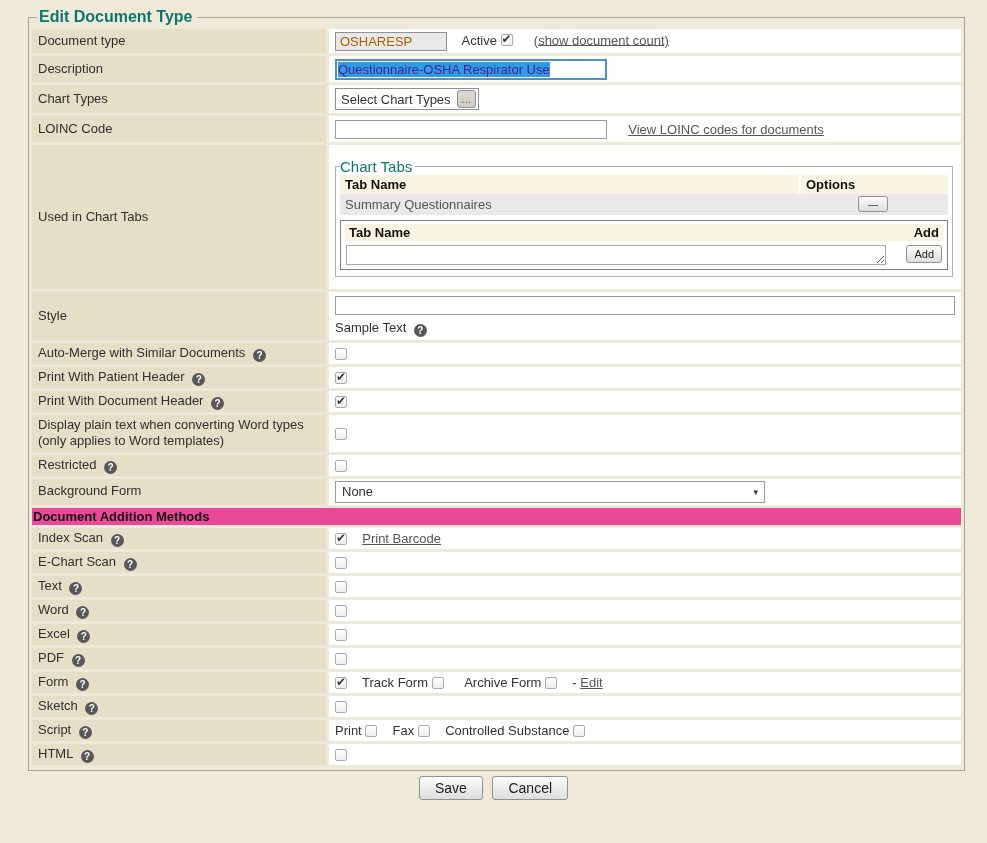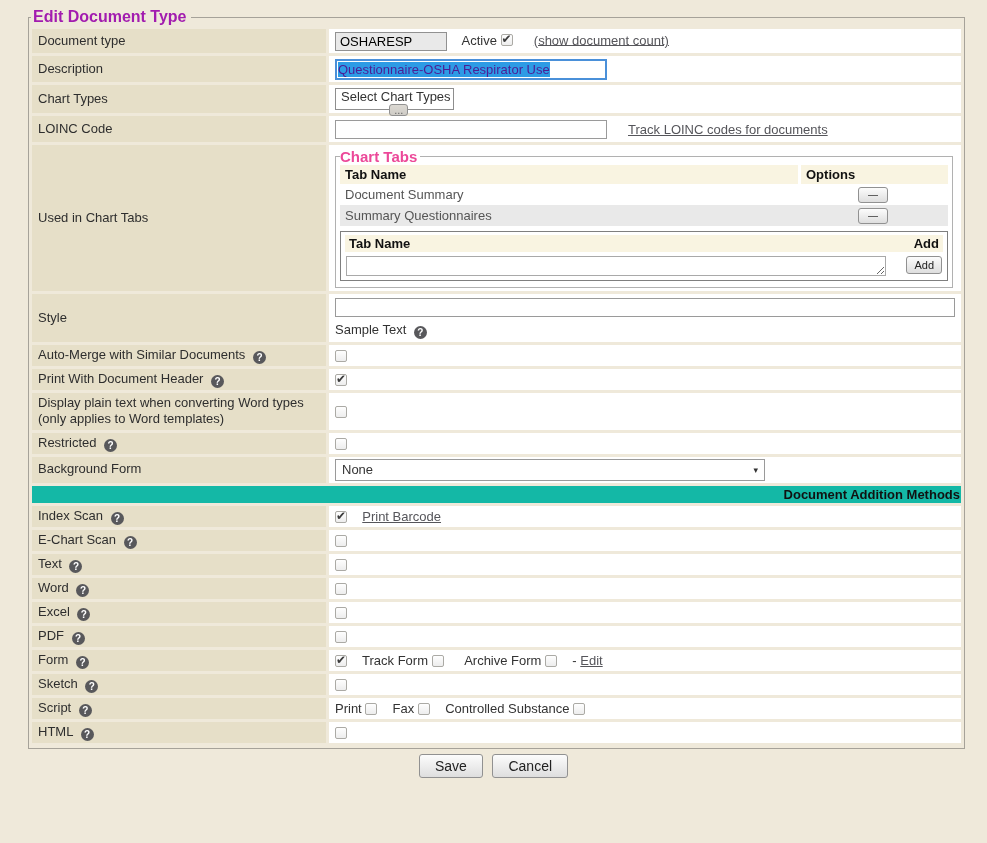--- a/index.html
+++ b/index.html
@@ -12,40 +12,40 @@
   }
   a { color:#55555a; text-decoration:underline; cursor:pointer; }
 
   
   fieldset.main-fs {
     margin:8px 22px 0 28px;
     border:1px solid #a6a299;
     padding:0 0 2px 0;
   }
   fieldset.main-fs > legend {
-    color:#a21caf; font-weight:bold; font-size:16px;
-    padding:0 4px 0 2px; margin-left:2px;
+    color:#0f766e; font-weight:bold; font-size:16px;
+    padding:0 4px 0 2px; margin-left:8px;
   }
 
   table.main { width:100%; border-collapse:separate; border-spacing:3px; }
   td.lbl {
     background:#e6dfc8; color:#2e2e2e;
     padding:2px 6px; width:340px; vertical-align:middle;
     font-size:13px; line-height:1.25;
   }
   td.val { background:#ffffff; padding:2px 6px; vertical-align:middle; color:#333; }
   tr.def  td { height:21px; }
   tr.h24  td { height:24px; }
   tr.h26  td { height:26px; }
   tr.h28  td { height:28px; }
   tr.h32  td { height:32px; }
   tr.h48  td { height:48px; }
   tr.h144 td { height:144px; }
   td.section-hdr {
-    background:#14b8a6; text-align:right; font-weight:bold;
+    background:#ec4899; text-align:left; font-weight:bold;
     color:#111; height:17px; padding:1px; font-size:13px;
   }
 
   
   .help {
     display:inline-block; width:13px; height:13px; border-radius:50%;
     background:#58585b; color:#fff; font-size:10px; font-weight:bold;
     text-align:center; line-height:13px; margin-left:4px; vertical-align:-2px;
     cursor:pointer;
   }
@@ -58,32 +58,32 @@
   .cb[data-checked="true"]::after {
     content:"\2714"; position:absolute; left:0; top:-3px;
     font-size:12px; color:#3b3b3b;
   }
   .txt-input {
     height:19px; border:1px solid #9a9a9a; background:#fff;
     font-family:inherit; font-size:13px; padding:1px 3px;
   }
   .dis-input {
     display:inline-block; width:112px; height:19px;
-    border:1px solid #919191; background:#e9e9e9; color:#000000;
+    border:1px solid #919191; background:#e9e9e9; color:#a16207;
     padding:1px 4px; vertical-align:middle;
   }
   .desc-box {
     display:inline-block; width:272px; height:21px;
     border:2px solid #4a90d9; background:#fff; padding:1px 1px;
     vertical-align:middle; white-space:nowrap; overflow:hidden;
   }
   .desc-box .sel { background:#2d9be5; color:#4c1d95; }
   .ct-box {
     display:inline-flex; align-items:center; height:22px;
-    border:1px solid #8e8e8e; background:#fff; padding:0 2px 0 5px;flex-direction:column;
+    border:1px solid #8e8e8e; background:#fff; padding:0 2px 0 5px;
   }
   .btn {
     font-family:inherit; font-size:12px; color:#222;
     border:1px solid #919191; border-radius:3px;
     background:linear-gradient(#fcfcfc,#dedede); cursor:pointer;
   }
   .dots-btn { height:18px; padding:0 4px; margin-left:6px; color:#666;
     background:linear-gradient(#dcd9d3,#cfccc6); font-size:11px; line-height:10px; }
   .select-box {
     display:flex; align-items:center; justify-content:space-between;
@@ -91,21 +91,21 @@
     padding:0 6px; cursor:pointer;gap:20px;
   }
   .select-box .arrow { font-size:9px; color:#333; }
 
   
   fieldset.ct-fs {
     border:1px solid #b1b1b1; padding:0 4px 6px 4px; margin:1px 2px 1px 0;
     background:#fff;
   }
   fieldset.ct-fs > legend {
-    color:#ec4899; font-weight:bold; font-size:15px; padding:0 3px 0 0;margin-top:48px;
+    color:#0f766e; font-weight:normal; font-size:15px; padding:0 3px 0 0;margin-top:48px;
   }
   table.ct-table { width:100%; border-collapse:separate; border-spacing:0; }
   table.ct-table th {
     background:#f9f4e1; font-size:13px; color:#111; text-align:left;
     padding:2px 5px; font-weight:bold;
   }
   th.ct-th-opt { width:150px; text-align:center; border-left:3px solid #fff; }
   table.ct-table td { font-size:13px; color:#555; padding:1px 5px; height:21px; }
   tr.ct-even td { background:#fff; }
   tr.ct-odd  td { background:#e9e9e9; }
@@ -169,38 +169,34 @@
           <button class="btn dots-btn">...</button>
         </span>
       </td>
     </tr>
 
     <tr class="h26">
       <td class="lbl"><span>LOINC Code</span></td>
       <td class="val">
         <input class="txt-input" style="width: 272px;" value="">
         <span class="gap14"></span>
-        <a>Track LOINC codes for documents</a>
+        <a>View LOINC codes for documents</a>
       </td>
     </tr>
 
     <tr class="h144">
       <td class="lbl"><span>Used in Chart Tabs</span></td>
       <td class="val">
         <fieldset class="ct-fs">
           <legend>Chart Tabs</legend>
           <table class="ct-table">
             <tbody>
                   <tr>
               <th>Tab Name</th>
               <th class="ct-th-opt">Options</th>
-            </tr>
-            <tr class="ct-even">
-              <td>Document Summary</td>
-              <td class="opt"><button class="btn minus-btn">—</button></td>
             </tr>
             <tr class="ct-odd">
               <td>Summary Questionnaires</td>
               <td class="opt"><button class="btn minus-btn">—</button></td>
             </tr>
           </tbody>
               </table>
           <div class="add-box">
             <div class="add-hdr">
               <span>Tab Name</span>
@@ -227,20 +223,27 @@
     </tr>
 
     <tr class="def">
       <td class="lbl">
         <span>Auto-Merge with Similar Documents</span>
         <span class="help">?</span>
       </td>
       <td class="val"><span class="cb" data-checked="false"></span></td>
     </tr>
 
+    <tr class="def">
+      <td class="lbl">
+        <span>Print With Patient Header</span>
+        <span class="help">?</span>
+      </td>
+      <td class="val"><span class="cb" data-checked="true"></span></td>
+    </tr>
 
     <tr class="def">
       <td class="lbl">
         <span>Print With Document Header</span>
         <span class="help">?</span>
       </td>
       <td class="val"><span class="cb" data-checked="true"></span></td>
     </tr>
 
     <tr class="h32">

